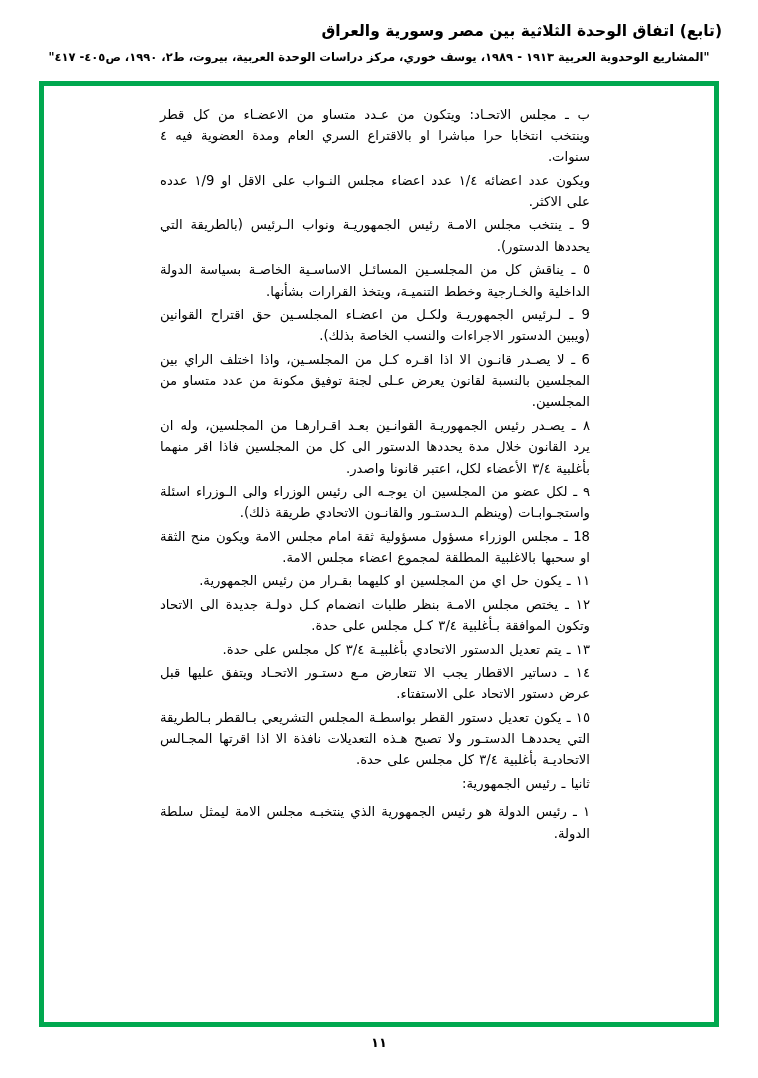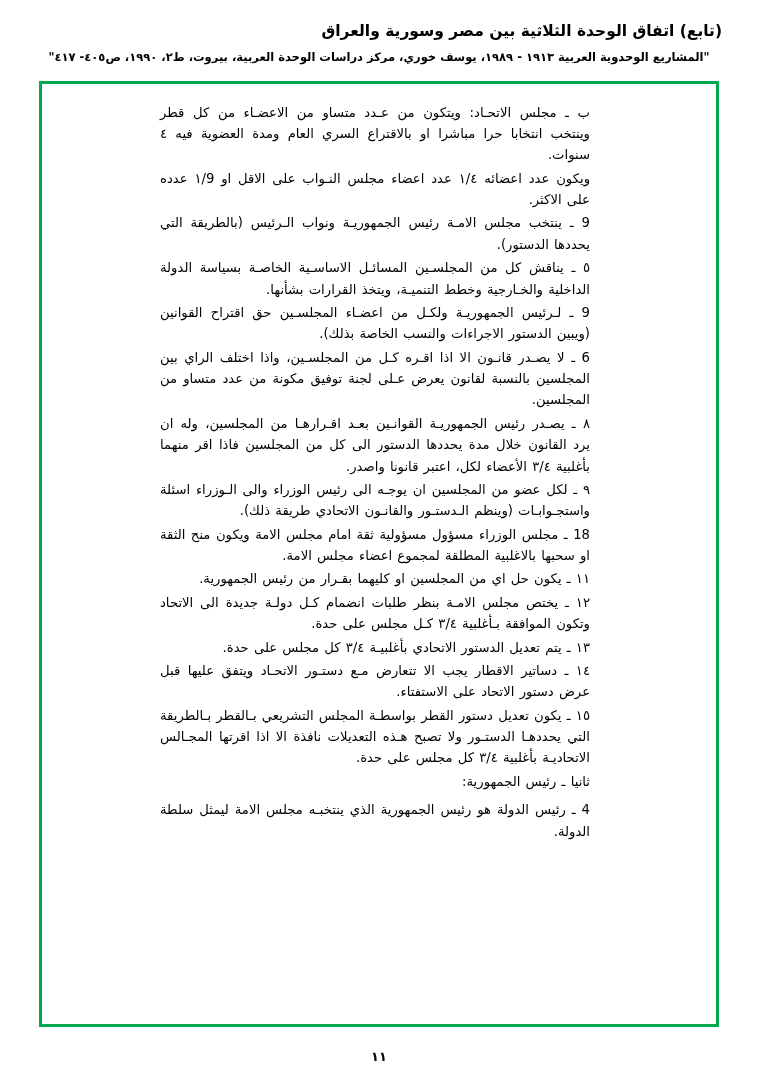--- a/index.html
+++ b/index.html
@@ -32,21 +32,21 @@
   }
   .doc-source {
     text-align: center;
     font-size: 11.5px;
     font-weight: bold;
     line-height: 1.5;
     margin: 0 0 14px 0;
     direction: rtl;
   }
   .frame {
-    border: 3px solid #be185d;
+    border: 5px solid #be185d;
     box-sizing: border-box;
     width: 680px;
     margin: 0 auto;
     height: 946px;
     padding: 18px 22px 10px 14px;
     position: relative;
   }
   .body-col {
     width: 430px;
     margin: 0 auto;
@@ -59,21 +59,21 @@
     text-align: justify;
     text-align-last: right;
     direction: rtl;
     word-spacing: 1px;
   }
   p.para.tight {
     margin-bottom: 7px;
   }
   .page-number {
     position: absolute;
-    bottom: 14px;
+    bottom: 28px;
     left: 0;
     right: 0;
     text-align: center;
     font-size: 13px;
     font-weight: bold;
     letter-spacing: 1px;
   }
 </style>
 </head>
 <body>
@@ -93,19 +93,19 @@
       <p class="para">6 ـ لا يصـدر قانـون الا اذا اقـره كـل من المجلسـين، واذا اختلف الراي بين المجلسين بالنسبة لقانون يعرض عـلى لجنة توفيق مكونة من عدد متساو من المجلسين.</p>
       <p class="para">٨ ـ يصـدر رئيس الجمهوريـة القوانـين بعـد اقـرارهـا من المجلسين، وله ان يرد القانون خلال مدة يحددها الدستور الى كل من المجلسين فاذا اقر منهما بأغلبية ٣/٤ الأعضاء لكل، اعتبر قانونا واصدر.</p>
       <p class="para">٩ ـ لكل عضو من المجلسين ان يوجـه الى رئيس الوزراء والى الـوزراء اسئلة واستجـوابـات (وينظم الـدستـور والقانـون الاتحادي طريقة ذلك).</p>
       <p class="para">18 ـ مجلس الوزراء مسؤول مسؤولية ثقة امام مجلس الامة ويكون منح الثقة او سحبها بالاغلبية المطلقة لمجموع اعضاء مجلس الامة.</p>
       <p class="para">١١ ـ يكون حل اي من المجلسين او كليهما بقـرار من رئيس الجمهورية.</p>
       <p class="para">١٢ ـ يختص مجلس الامـة بنظر طلبات انضمام كـل دولـة جديدة الى الاتحاد وتكون الموافقة بـأغلبية ٣/٤ كـل مجلس على حدة.</p>
       <p class="para">١٣ ـ يتم تعديل الدستور الاتحادي بأغلبيـة ٣/٤ كل مجلس على حدة.</p>
       <p class="para">١٤ ـ دساتير الاقطار يجب الا تتعارض مـع دستـور الاتحـاد ويتفق عليها قبل عرض دستور الاتحاد على الاستفتاء.</p>
       <p class="para">١٥ ـ يكون تعديل دستور القطر بواسطـة المجلس التشريعي بـالقطر بـالطريقة التي يحددهـا الدستـور ولا تصبح هـذه التعديلات نافذة الا اذا اقرتها المجـالس الاتحاديـة بأغلبية ٣/٤ كل مجلس على حدة.</p>
       <p class="para tight">ثانيا ـ رئيس الجمهورية:</p>
-      <p class="para">4 ـ رئيس الدولة هو رئيس الجمهورية الذي ينتخبـه مجلس الامة ليمثل سلطة الدولة.</p>
+      <p class="para">١ ـ رئيس الدولة هو رئيس الجمهورية الذي ينتخبـه مجلس الامة ليمثل سلطة الدولة.</p>
     </div>
   </div>
 
   <div class="page-number">١١</div>
 
 </div>
 
 </body></html>

